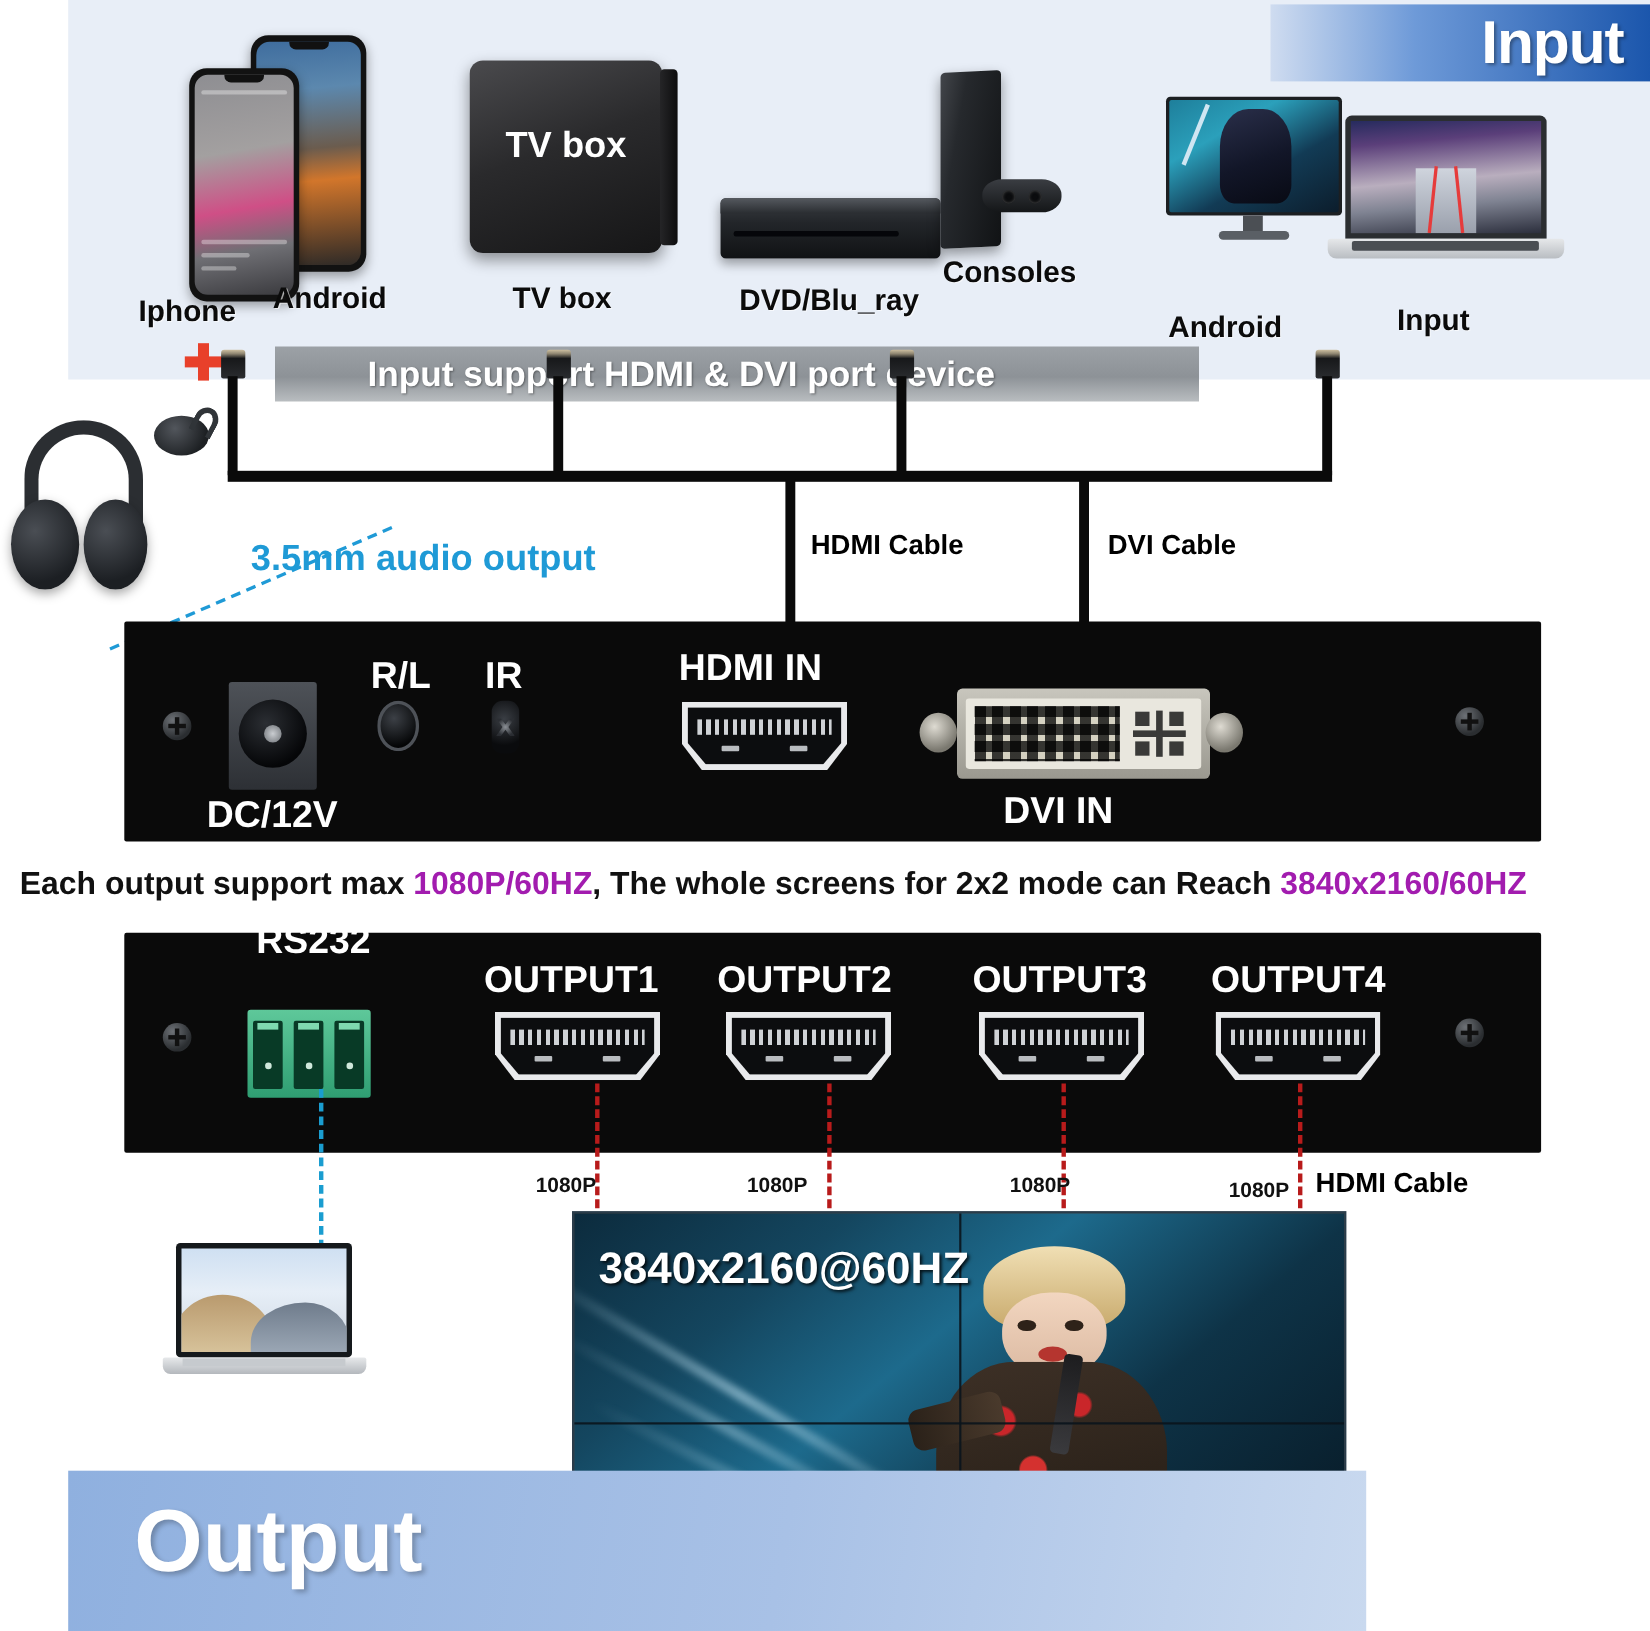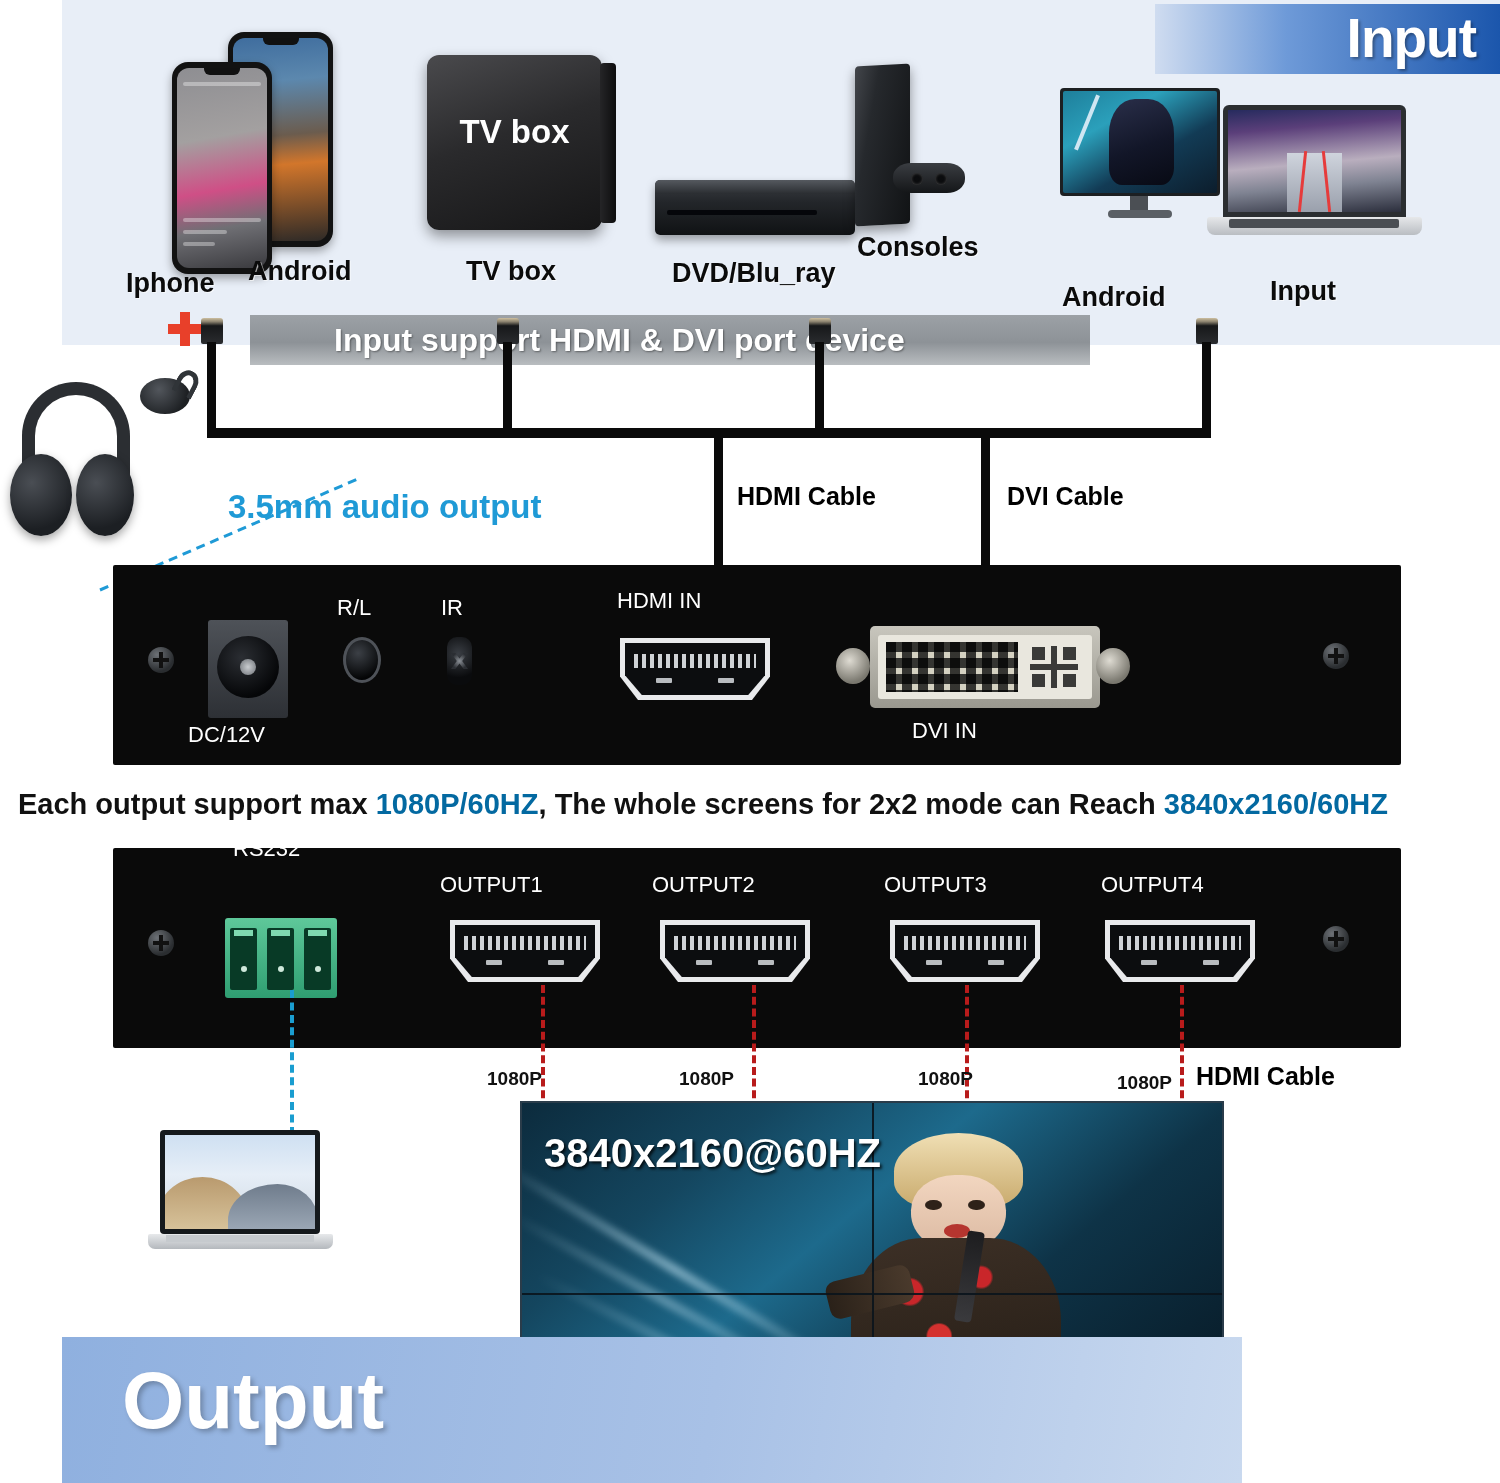--- a/index.html
+++ b/index.html
@@ -120,21 +120,21 @@
 
   
   .panel{background:#0a0a0a;border-radius:2px;}
   #panel-in{left:113px;top:565px;width:1288px;height:200px;}
   #panel-out{left:113px;top:848px;width:1288px;height:200px;}
   .screw{position:absolute;width:26px;height:26px;border-radius:50%;
     background:radial-gradient(circle at 35% 30%,#6d7176,#2a2d30 68%);}
   .screw::before,.screw::after{content:"";position:absolute;background:#111;}
   .screw::before{left:5px;top:11px;width:16px;height:4px;}
   .screw::after{left:11px;top:5px;width:4px;height:16px;}
-  .portlabel{position:absolute;color:#fff;font-size:22px;font-weight:400;white-space:nowrap;}
+  .portlabel{position:absolute;color:#fff;font-size:34px;font-weight:700;white-space:nowrap;}
 
   
   #dc-jack{left:208px;top:620px;width:80px;height:98px;border-radius:3px;
     background:linear-gradient(180deg,#4e5258,#2d3035);}
   #dc-jack .ring{position:absolute;left:9px;top:16px;width:62px;height:62px;border-radius:50%;
     background:radial-gradient(circle at 40% 35%,#2b2e33,#050608 72%);}
   #dc-jack .pin{position:absolute;left:32px;top:39px;width:16px;height:16px;border-radius:50%;
     background:radial-gradient(circle,#c9ccd0,#6c7075);}
 
   
@@ -178,21 +178,21 @@
 
   
   #rs232{left:225px;top:918px;width:112px;height:80px;border-radius:3px;
     background:linear-gradient(180deg,#5ec89a,#2f9e72);}
   #rs232 .slot{position:absolute;top:10px;width:27px;height:62px;background:#083a26;border-radius:2px;}
   #rs232 .slot .dot{position:absolute;left:11px;top:38px;width:6px;height:6px;border-radius:50%;background:#cfe8db;}
   #rs232 .slot .clip{position:absolute;left:4px;top:2px;width:19px;height:6px;background:#7fd9b0;}
 
   
   #spec-line{left:18px;top:788px;width:1470px;font-size:29px;font-weight:bold;color:#111;white-space:nowrap;}
-  #spec-line .red{color:#0369a1;}
+  #spec-line .red{color:#a21caf;}
 
   
   .dash-v{position:absolute;width:0;border-left:4px dashed #b81b1b;}
   .dash-blue{position:absolute;width:0;border-left:4px dashed #1a9dd0;}
   .lbl-1080{position:absolute;font-size:19px;font-weight:bold;color:#111;}
 
   
   #out-laptop{left:148px;top:1130px;width:185px;height:130px;}
   #out-laptop .lid{position:absolute;left:12px;top:0;width:160px;height:104px;background:#15191c;border-radius:4px;}
   #out-laptop .scr{position:absolute;left:5px;top:5px;right:5px;bottom:5px;overflow:hidden;

